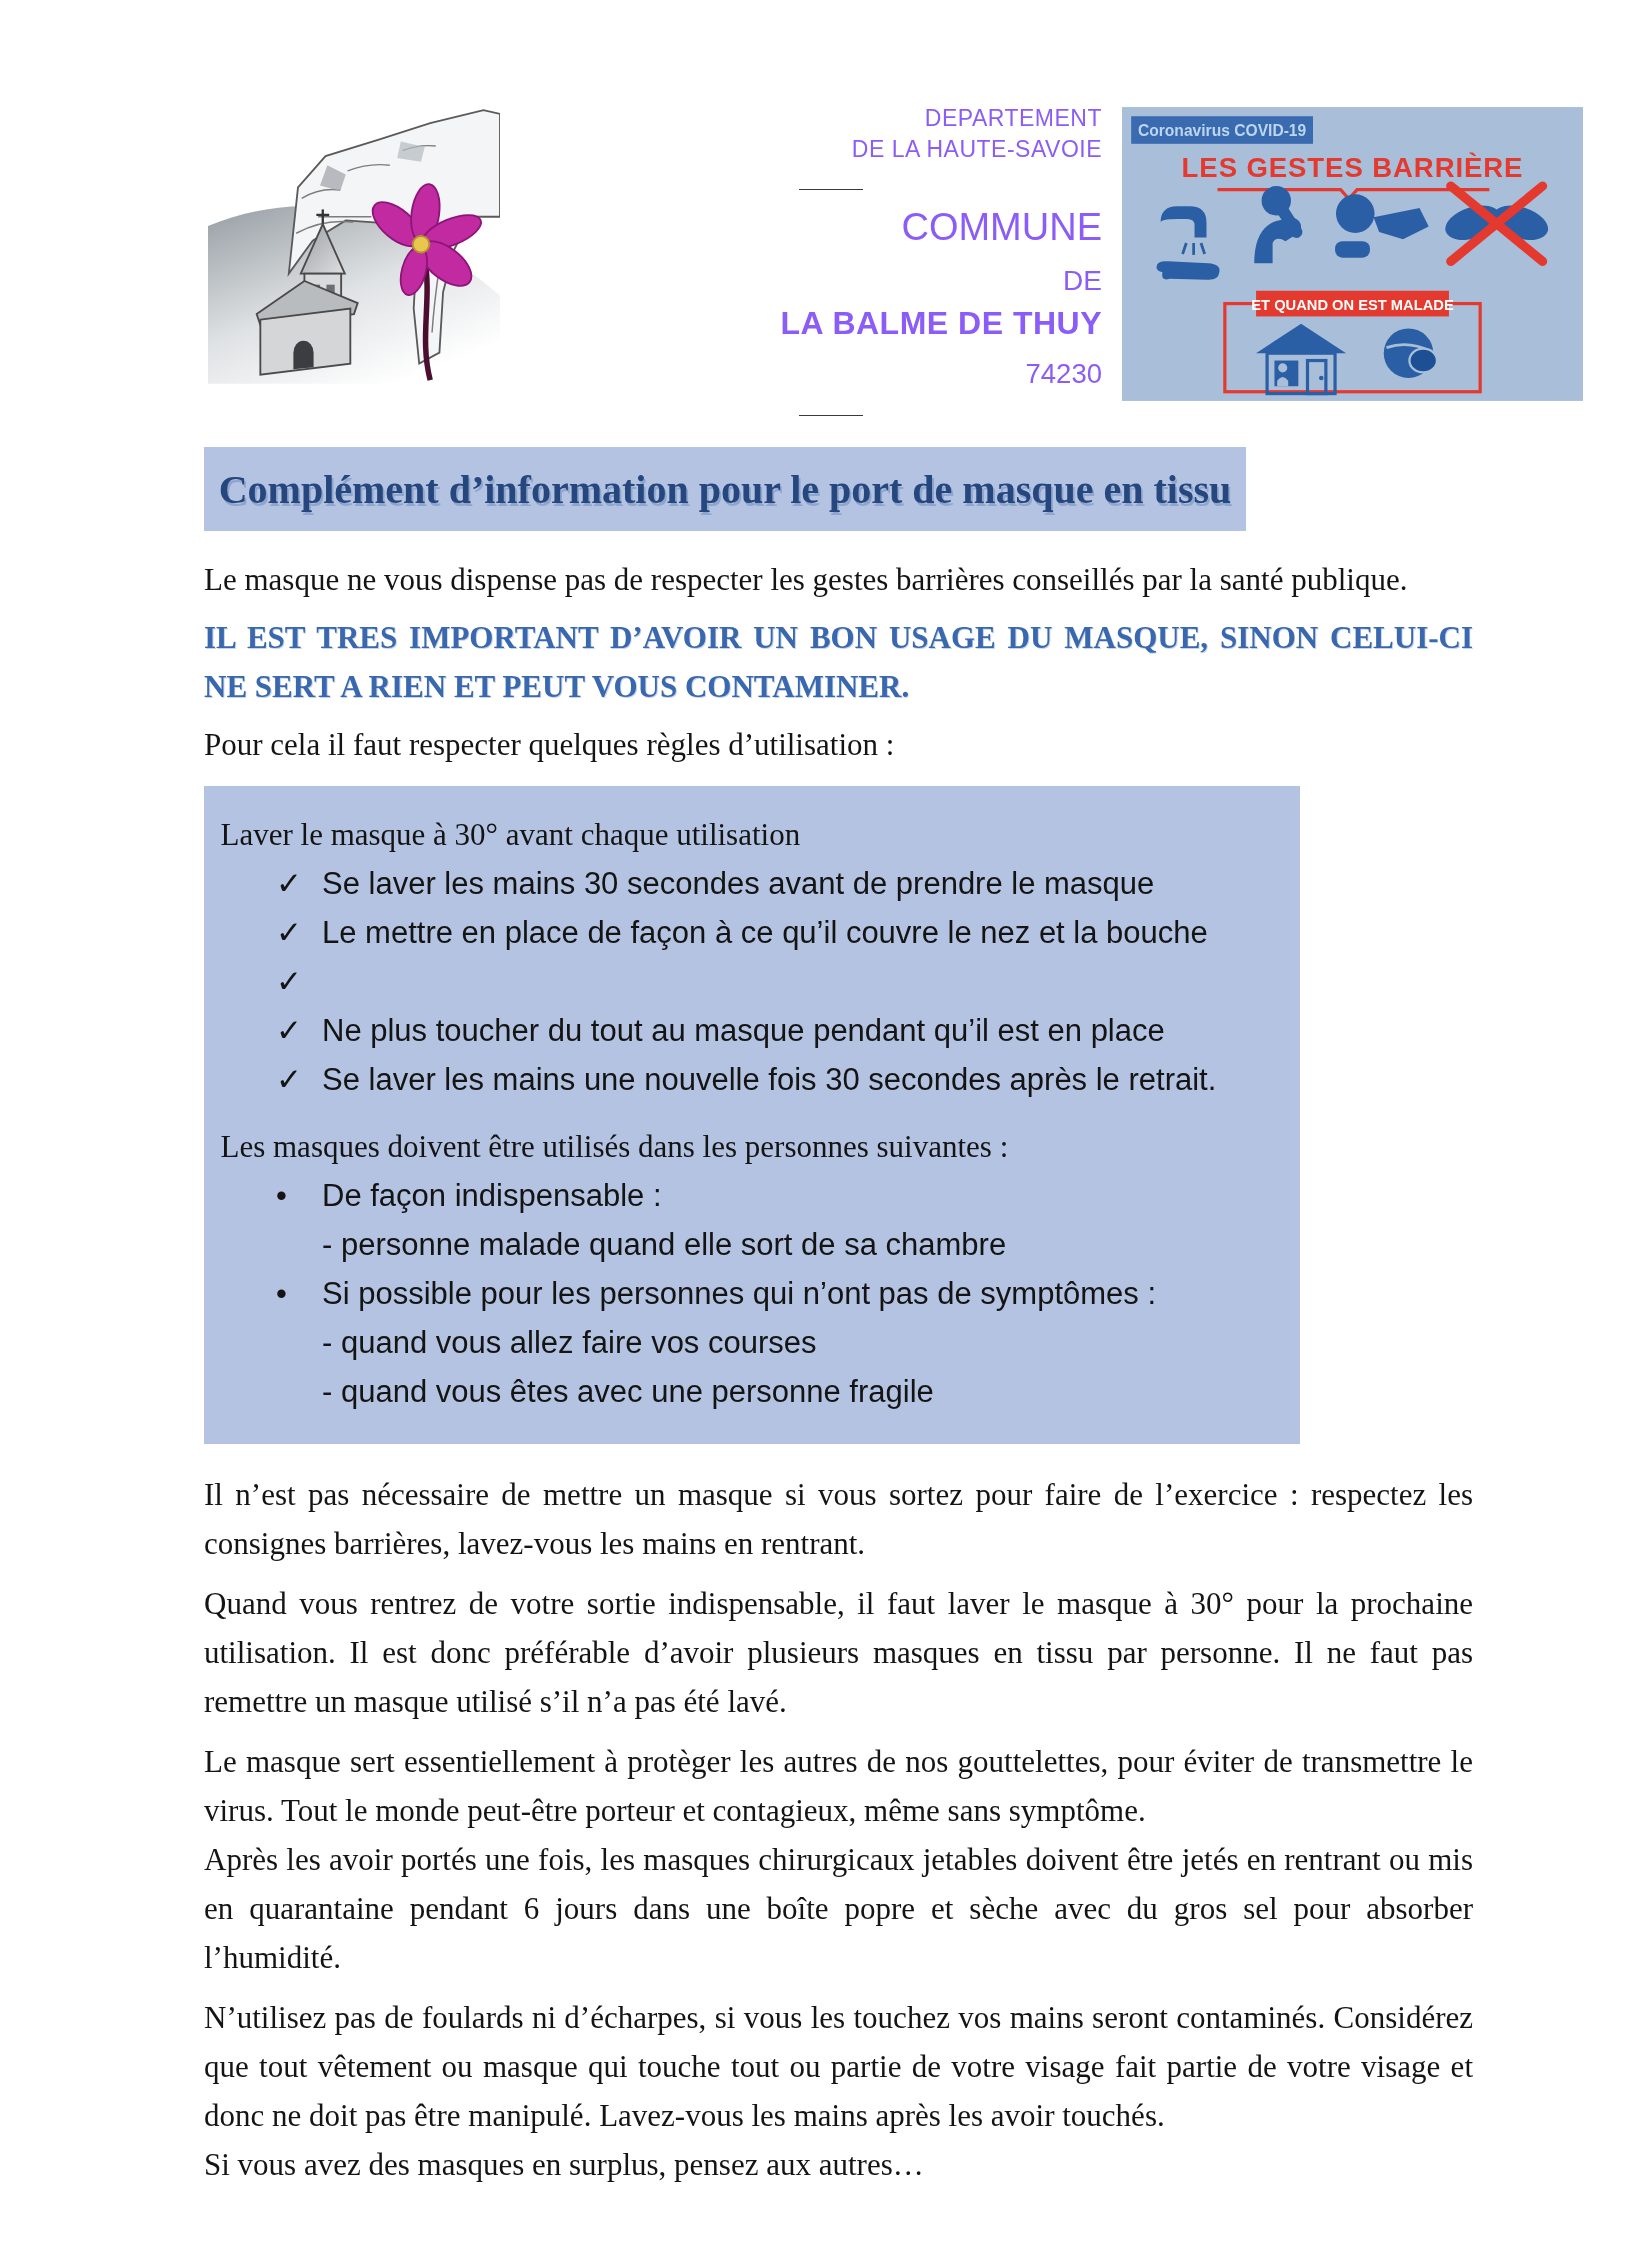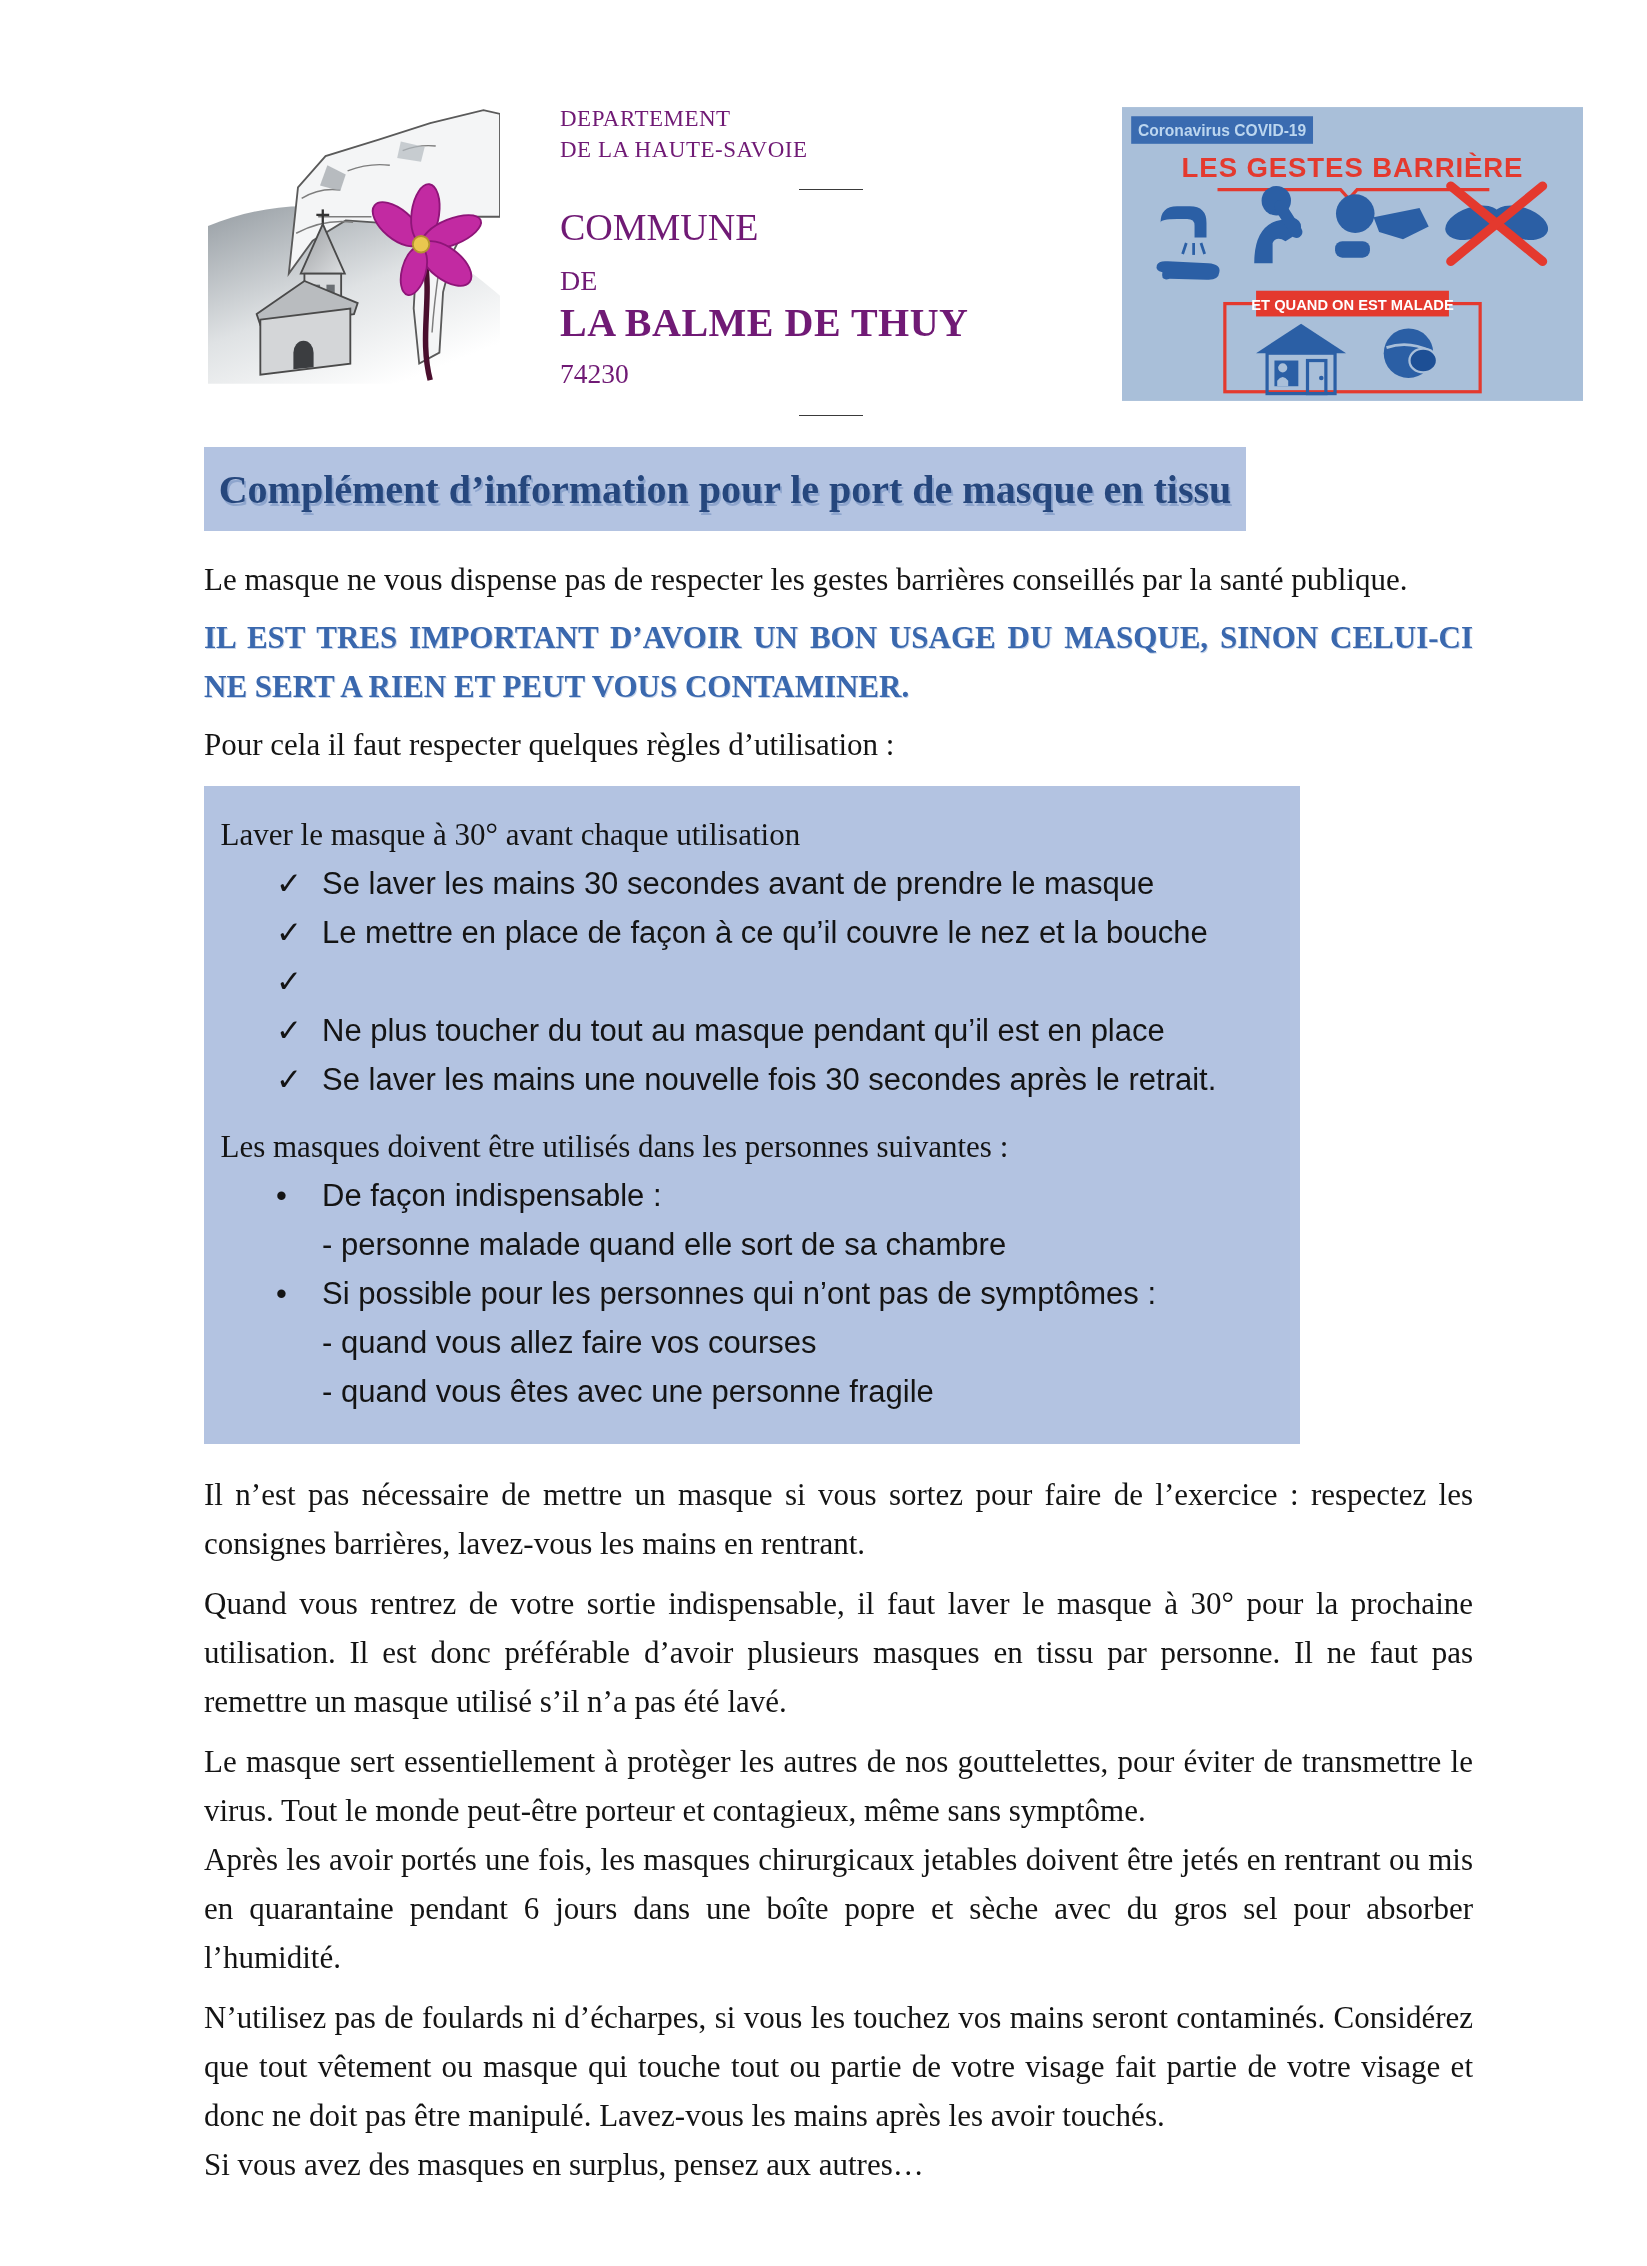--- a/index.html
+++ b/index.html
@@ -6,28 +6,28 @@
   html,body { margin:0; padding:0; background:#ffffff; }
   .page {
     position:relative; width:1647px; height:2266px; overflow:hidden;
     background:#ffffff; font-family:"Liberation Serif", serif; color:#141414;
   }
 
   
   .header { position:relative; height:447px; }
   .emblem { position:absolute; left:208px; top:77px; width:292px; height:307px; }
   .gov-block {
-    position:absolute; left:560px; top:103px; width:542px; text-align:left;
-    font-family:Liberation Serif, serif; color:#701a75;
+    position:absolute; left:560px; top:103px; width:542px; text-align:right;
+    font-family:Liberation Sans, sans-serif; color:#8b5cf6;
   }
   .gov-dept   { font-size:23px; line-height:31px; letter-spacing:0.5px; }
   .hr-sep     { width:64px; border:0; border-top:1.8px solid #3a3a3a; margin:24px auto 20px; }
   .gov-commune{ font-size:38px; line-height:35px; }
   .gov-de     { font-size:28px; line-height:33px; margin-top:19px; }
-  .gov-name   { font-size:40px; line-height:40px; font-weight:bold; margin-top:5.5px; letter-spacing:0.5px; }
+  .gov-name   { font-size:32px; line-height:40px; font-weight:bold; margin-top:5.5px; letter-spacing:0.5px; }
   .gov-cp     { font-size:27.5px; line-height:35px; margin-top:13px; }
   .poster-wrap{ position:absolute; left:1122px; top:107px; width:461px; height:294px; }
 
   
   .banner {
     margin-left:204px; width:1042px; height:84px; background:#b3c3e1;
     display:flex; align-items:center; justify-content:center;
   }
   .banner-title {
     font-size:40px; font-weight:bold; color:#26477d;

